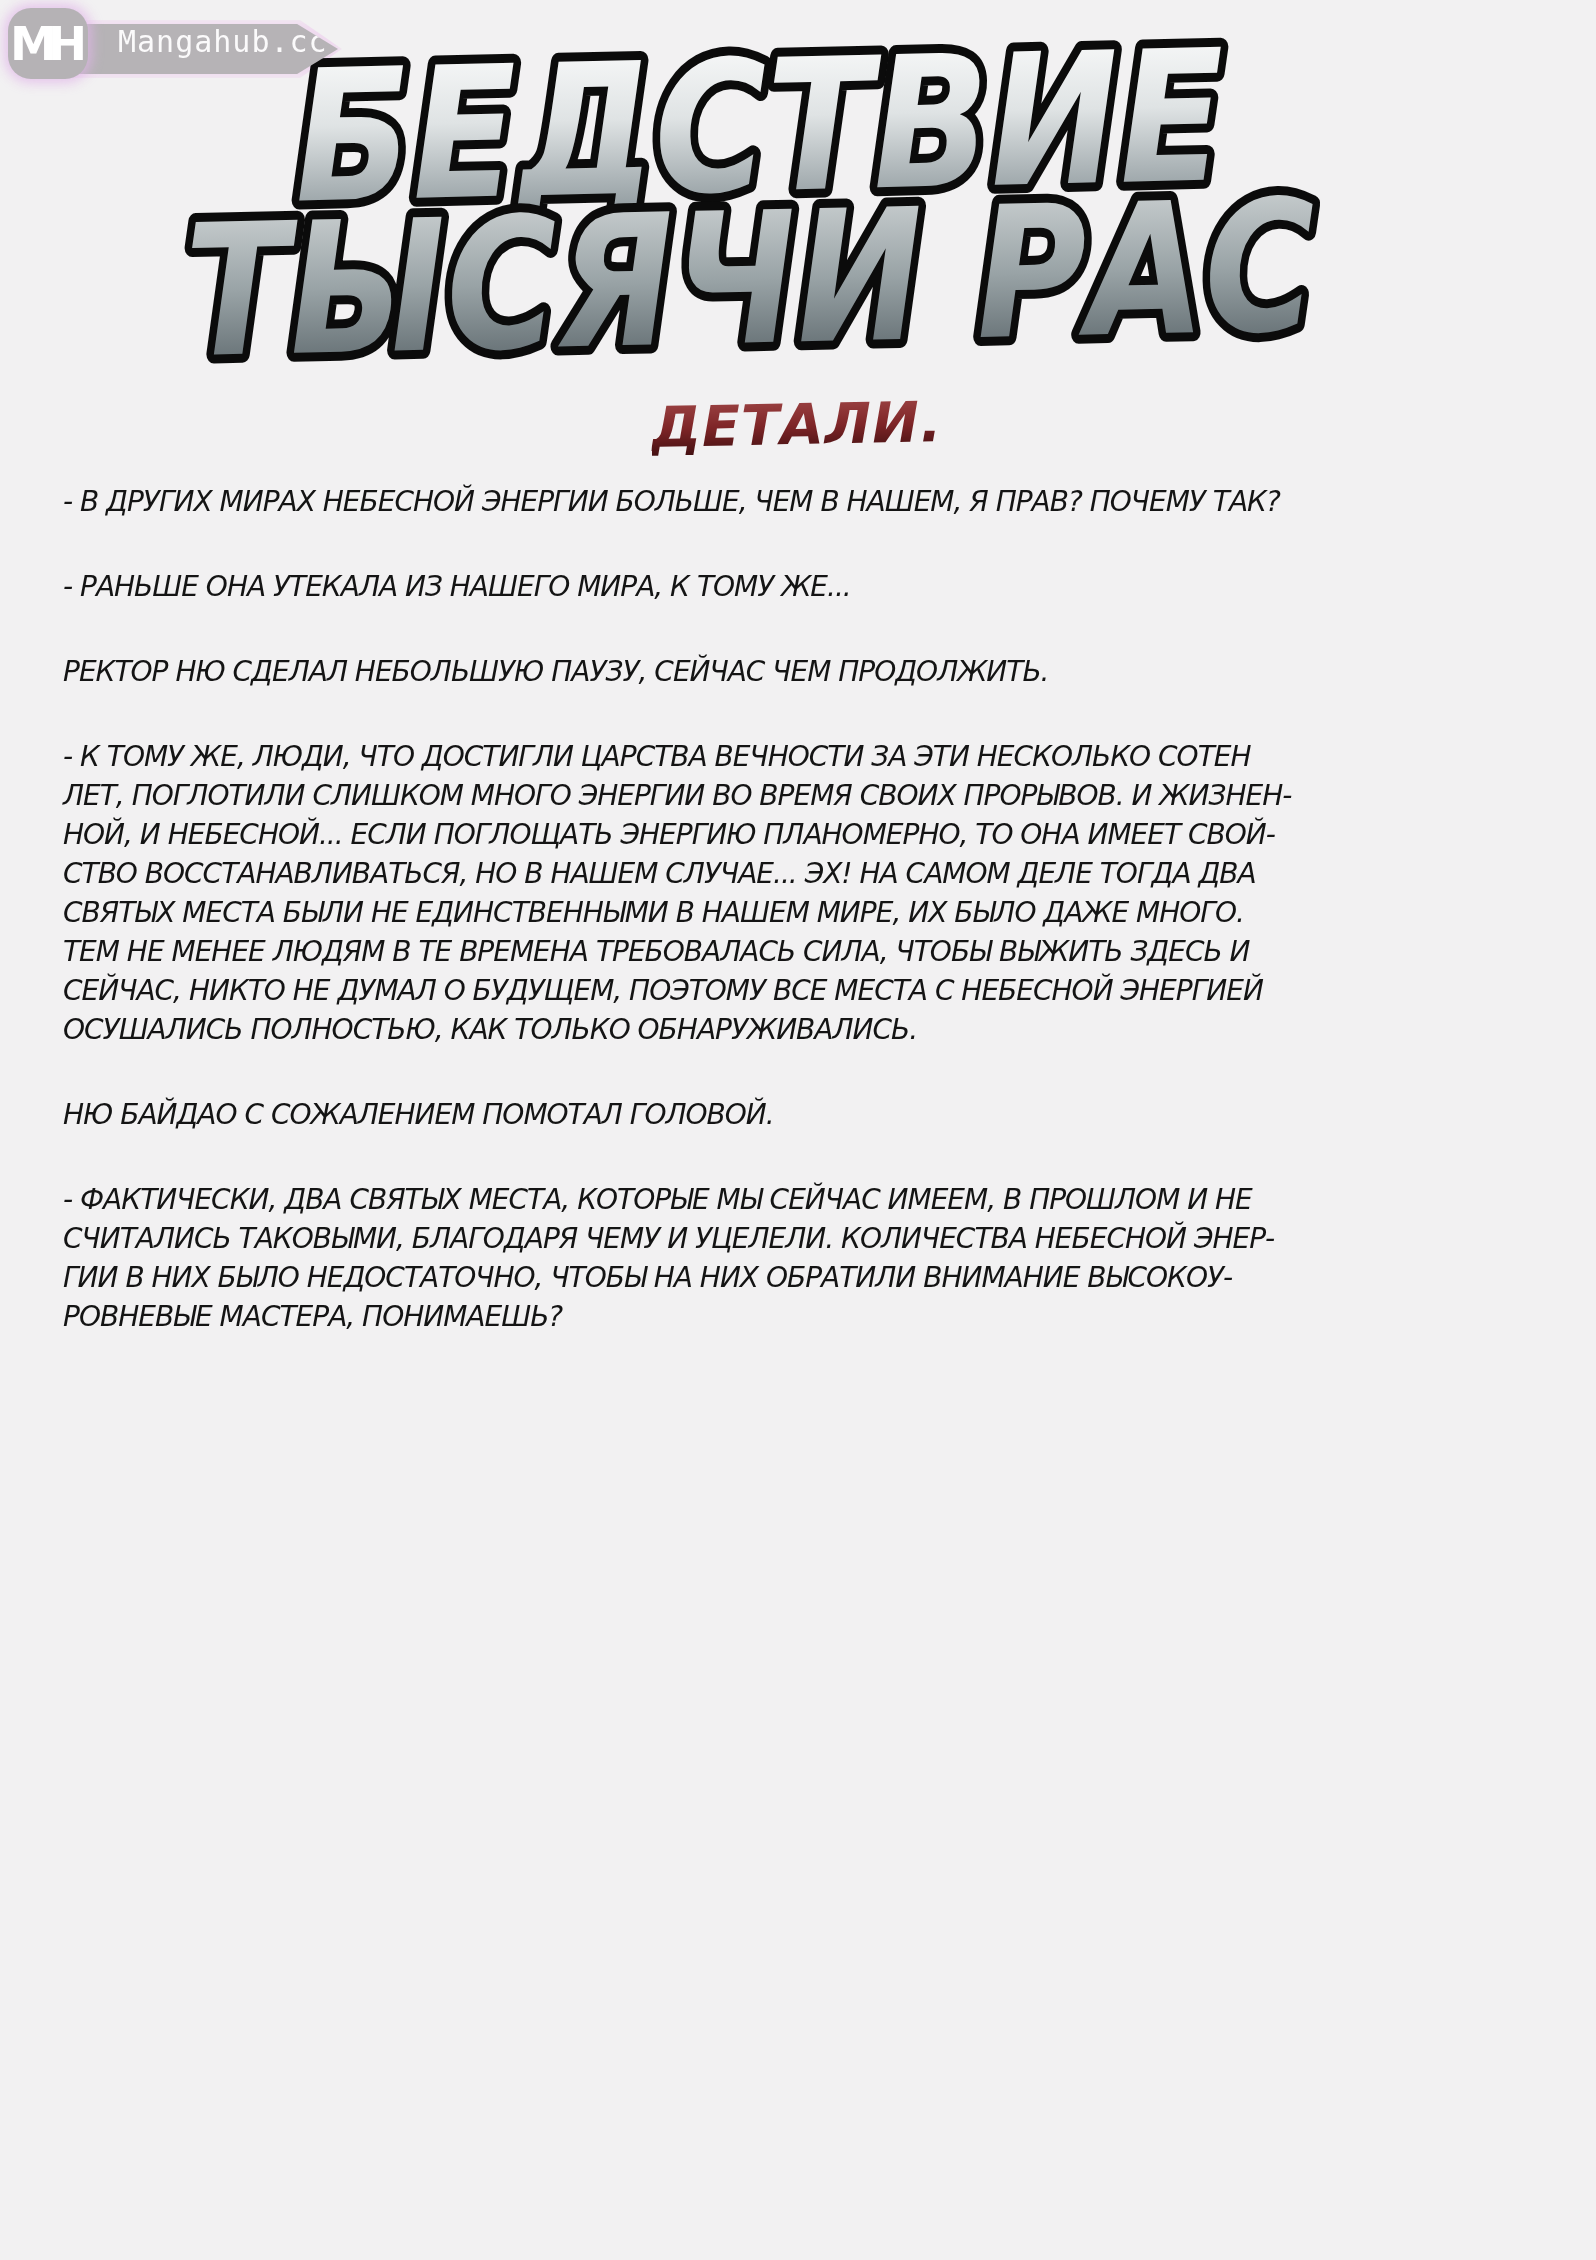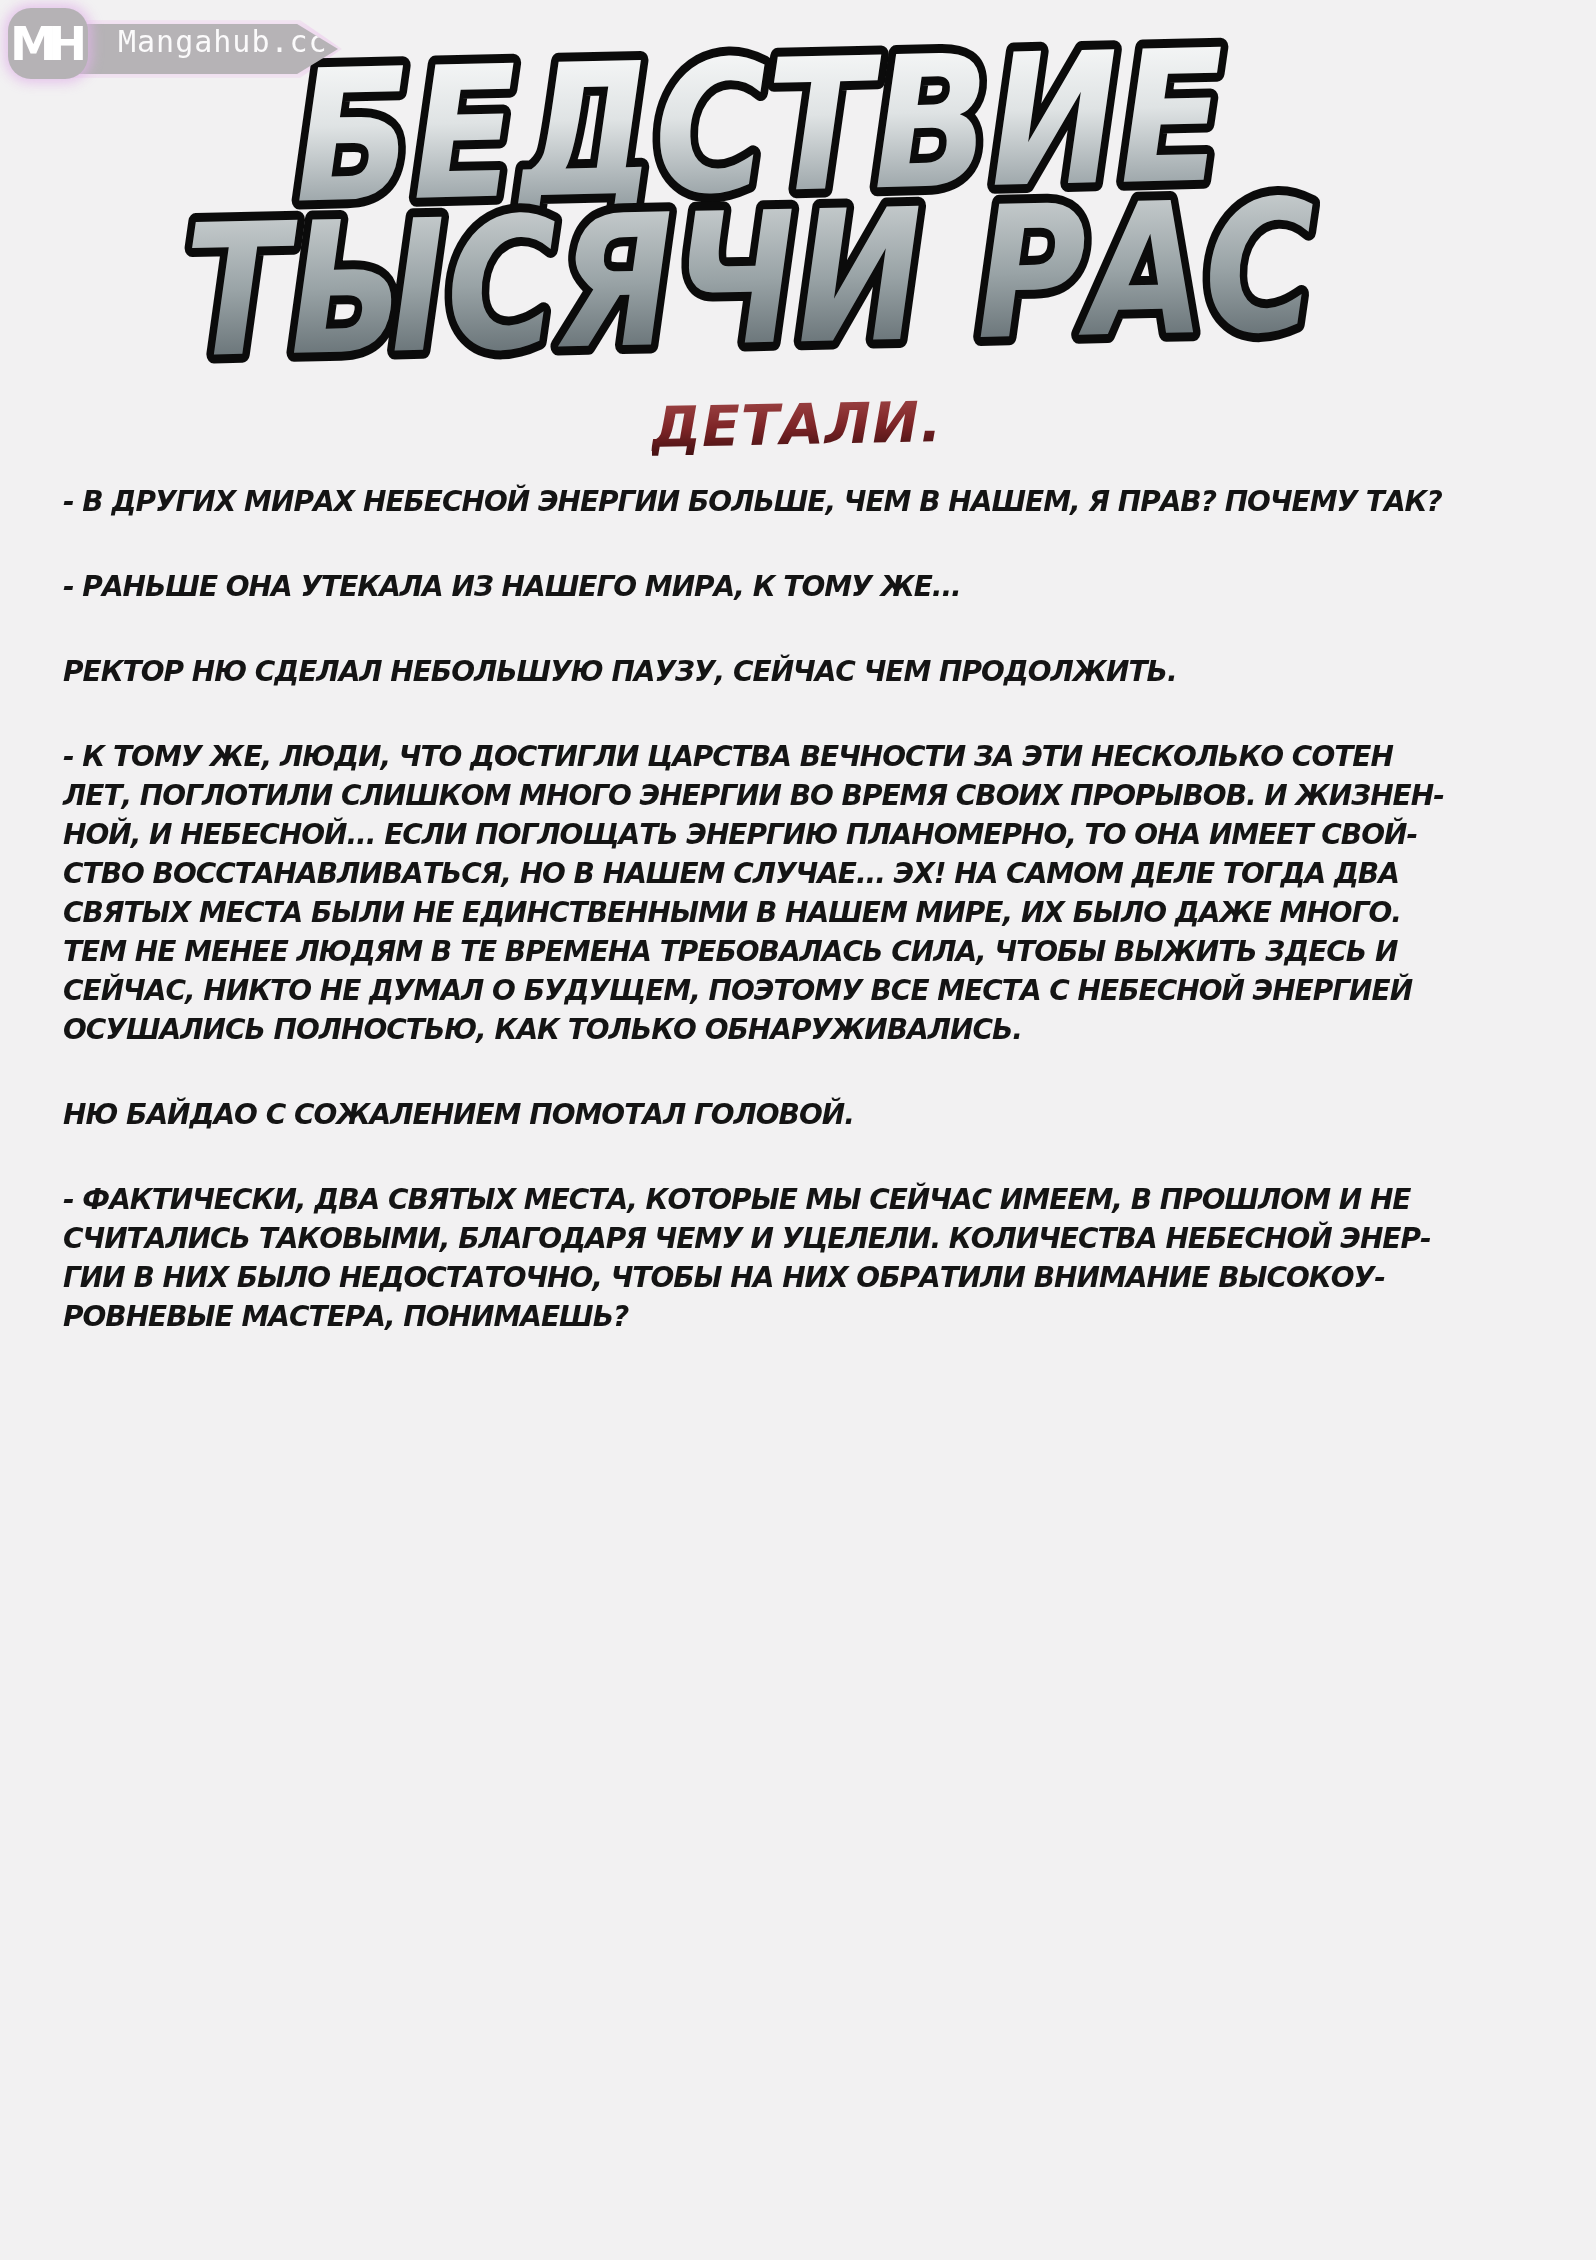--- a/index.html
+++ b/index.html
@@ -68,21 +68,21 @@
     background: linear-gradient(180deg, #a34a4a 0%, #7e2527 52%, #3c0d0f 100%);
     -webkit-background-clip: text;
     background-clip: text;
     color: transparent;
   }
 
   
   .bodytext {
     position: absolute; left: 63px; top: 482px; width: 1480px;
     color: #141414;
-    font-weight: bold; font-style: italic;
+    font-weight: normal; font-style: italic;
     font-size: 28px; line-height: 39px;
     letter-spacing: -1px;
   }
   .bodytext p {
     margin: 0 0 46px 0;
     white-space: pre-line;
   }
 </style>
 </head>
 <body>

